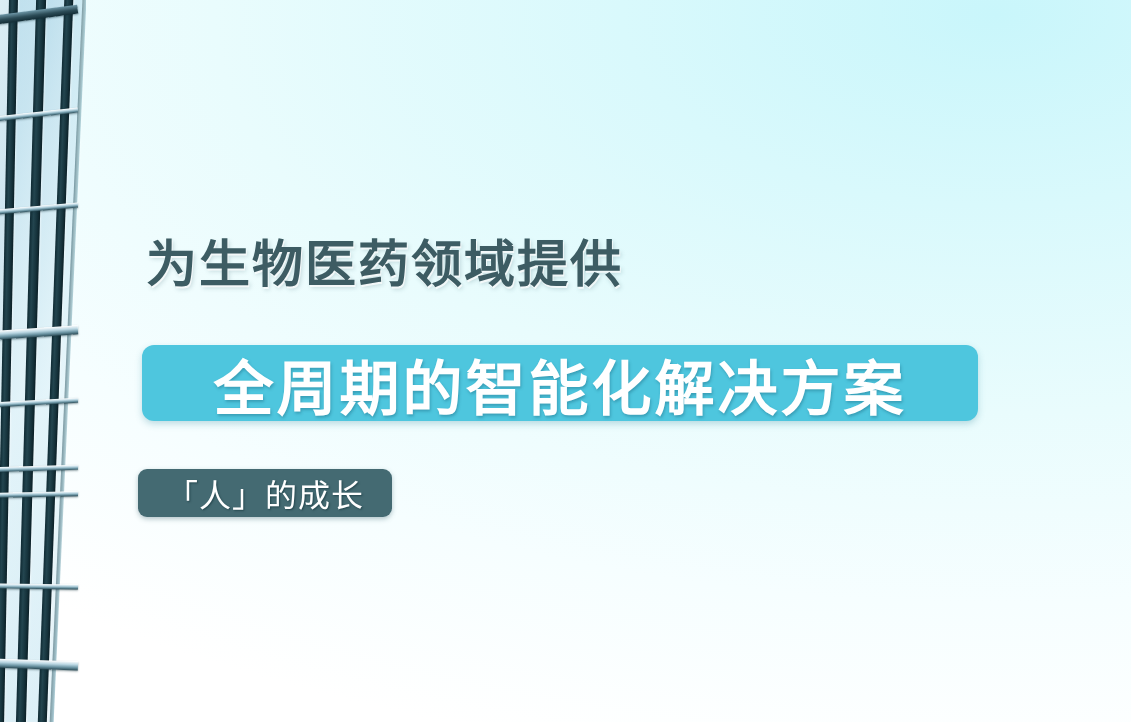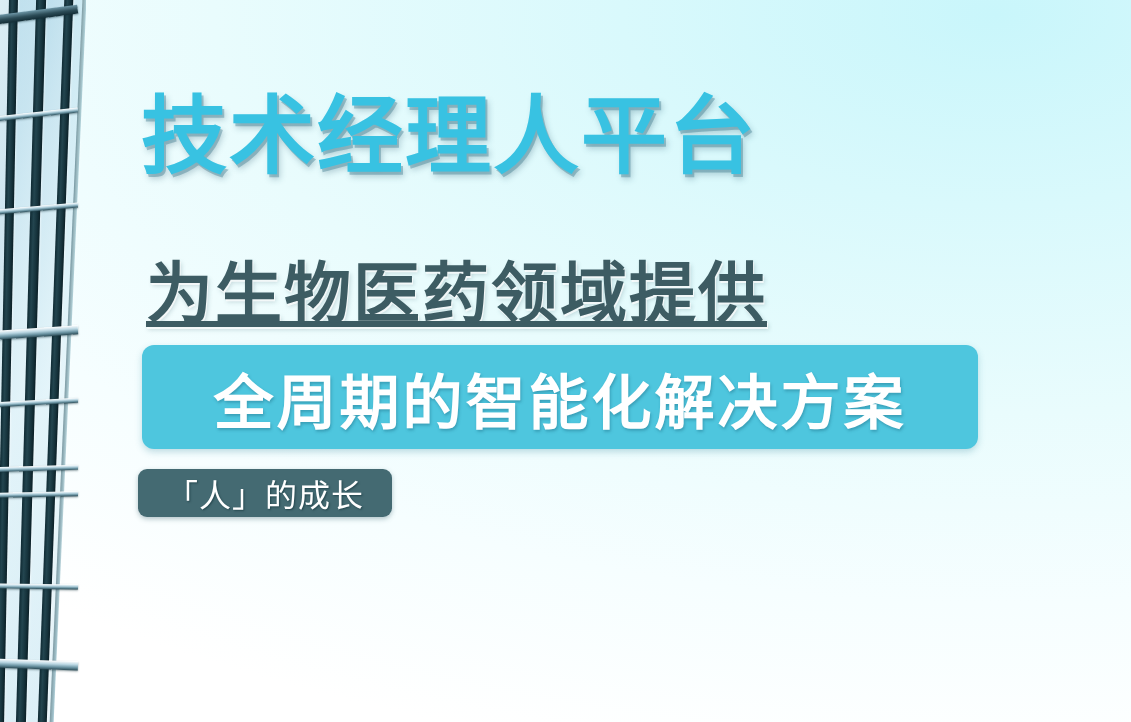--- a/index.html
+++ b/index.html
@@ -94,39 +94,38 @@
     color: #38c2e2;
     text-shadow:
       2px 3px 0 rgba(60,120,140,.40),
       3px 5px 6px rgba(40,90,110,.28);
     white-space: nowrap;
   }
 
   .subtitle {
     position: absolute;
     left: 146px;
-    top: 255px;
-    font-size: 67px;
+    top: 236px;
+    font-size: 51px;
     line-height: 1.15;
     font-weight: 700;
     letter-spacing: 2px;
     color: #3d5c63;
     text-shadow:
       1px 2px 0 rgba(255,255,255,.75),
       2px 3px 4px rgba(60,100,110,.22);
     white-space: nowrap;
-    text-decoration: underline;
   }
 
   .banner {
     position: absolute;
     left: 142px;
     top: 345px;
     width: 836px;
-    height: 104px;
+    height: 76px;
     border-radius: 12px;
     background: #4ec6de;
     box-shadow: 0 3px 7px rgba(60,140,160,.30);
     display: flex;
     align-items: center;
     justify-content: center;
   }
   .banner-text {
     font-size: 60px;
     font-weight: 700;
@@ -183,21 +182,20 @@
     <div class="slab thin" style="top:120px; transform: rotate(-6.2deg);"></div>
     <div class="slab thin" style="top:214px; transform: rotate(-5.0deg);"></div>
     <div class="slab thick" style="top:336px; transform: rotate(-4.0deg);"></div>
     <div class="slab thin" style="top:408px; transform: rotate(-3.2deg);"></div>
     <div class="slab thin" style="top:474px; transform: rotate(-1.6deg);"></div>
     <div class="slab thin" style="top:500px; transform: rotate(-1.2deg);"></div>
     <div class="slab thin" style="top:592px; transform: rotate( 0.6deg);"></div>
     <div class="slab thick" style="top:668px; transform: rotate( 2.0deg);"></div>
   </div>
 
-  <div class="title">技术经理人平台</div>
 
   <div class="subtitle">为生物医药领域提供</div>
 
   <div class="banner">
     <span class="banner-text">全周期的智能化解决方案</span>
   </div>
 
   <div class="tags">
     <div class="tag">
       <span class="tag-text">「人」的成长</span>

